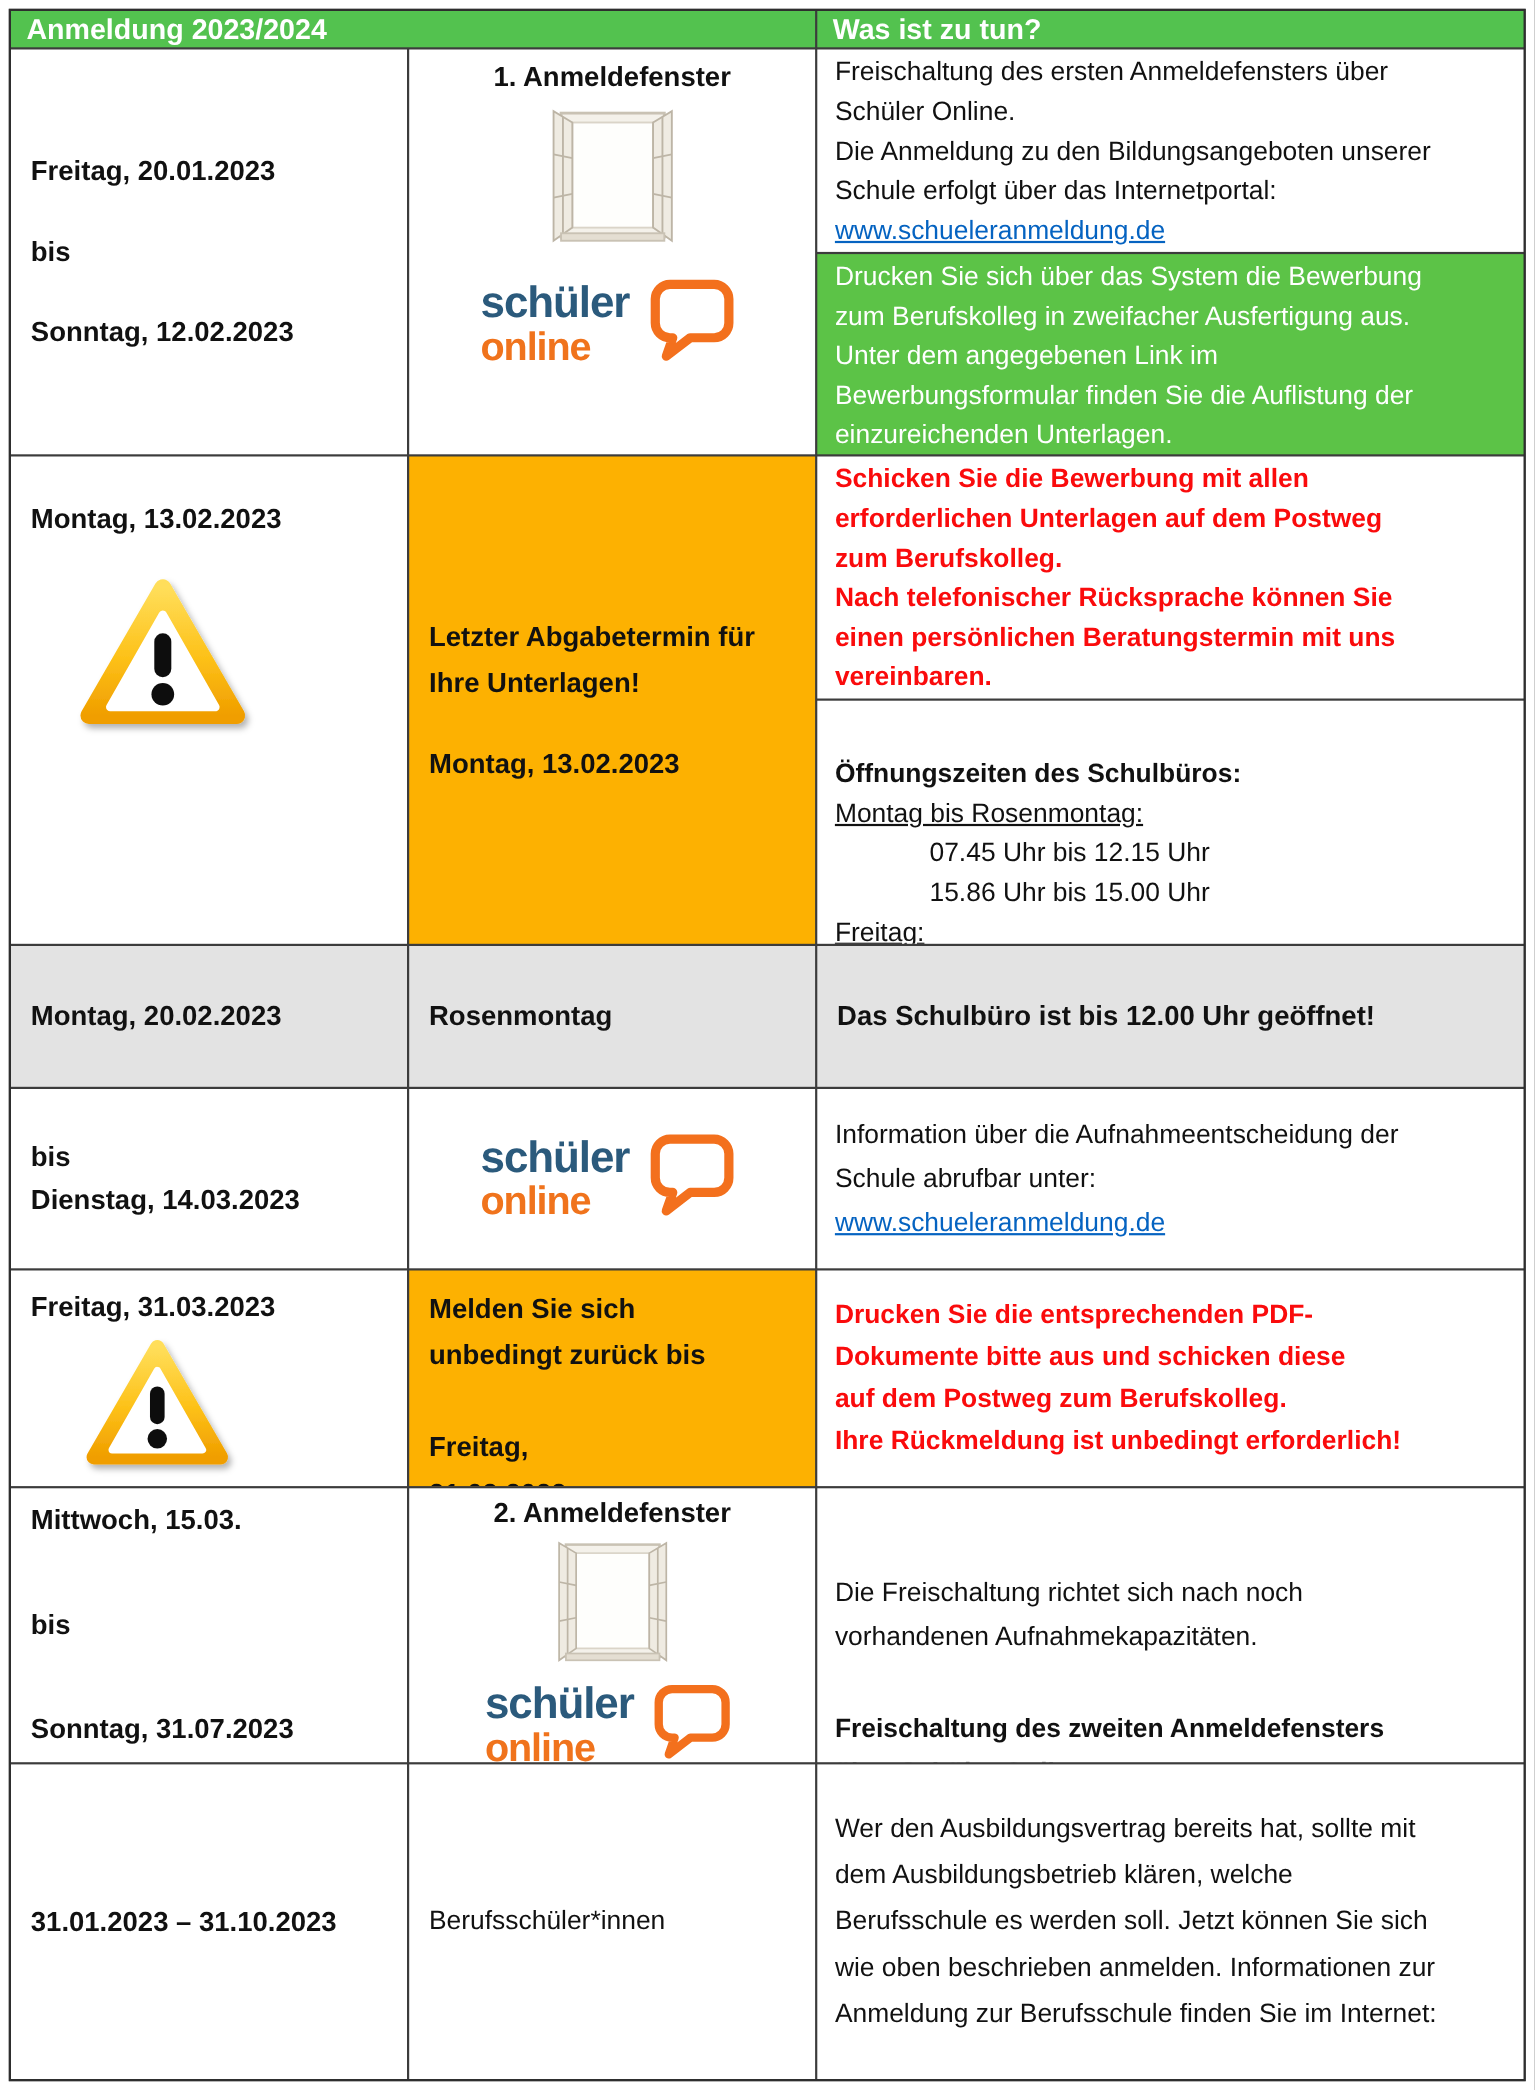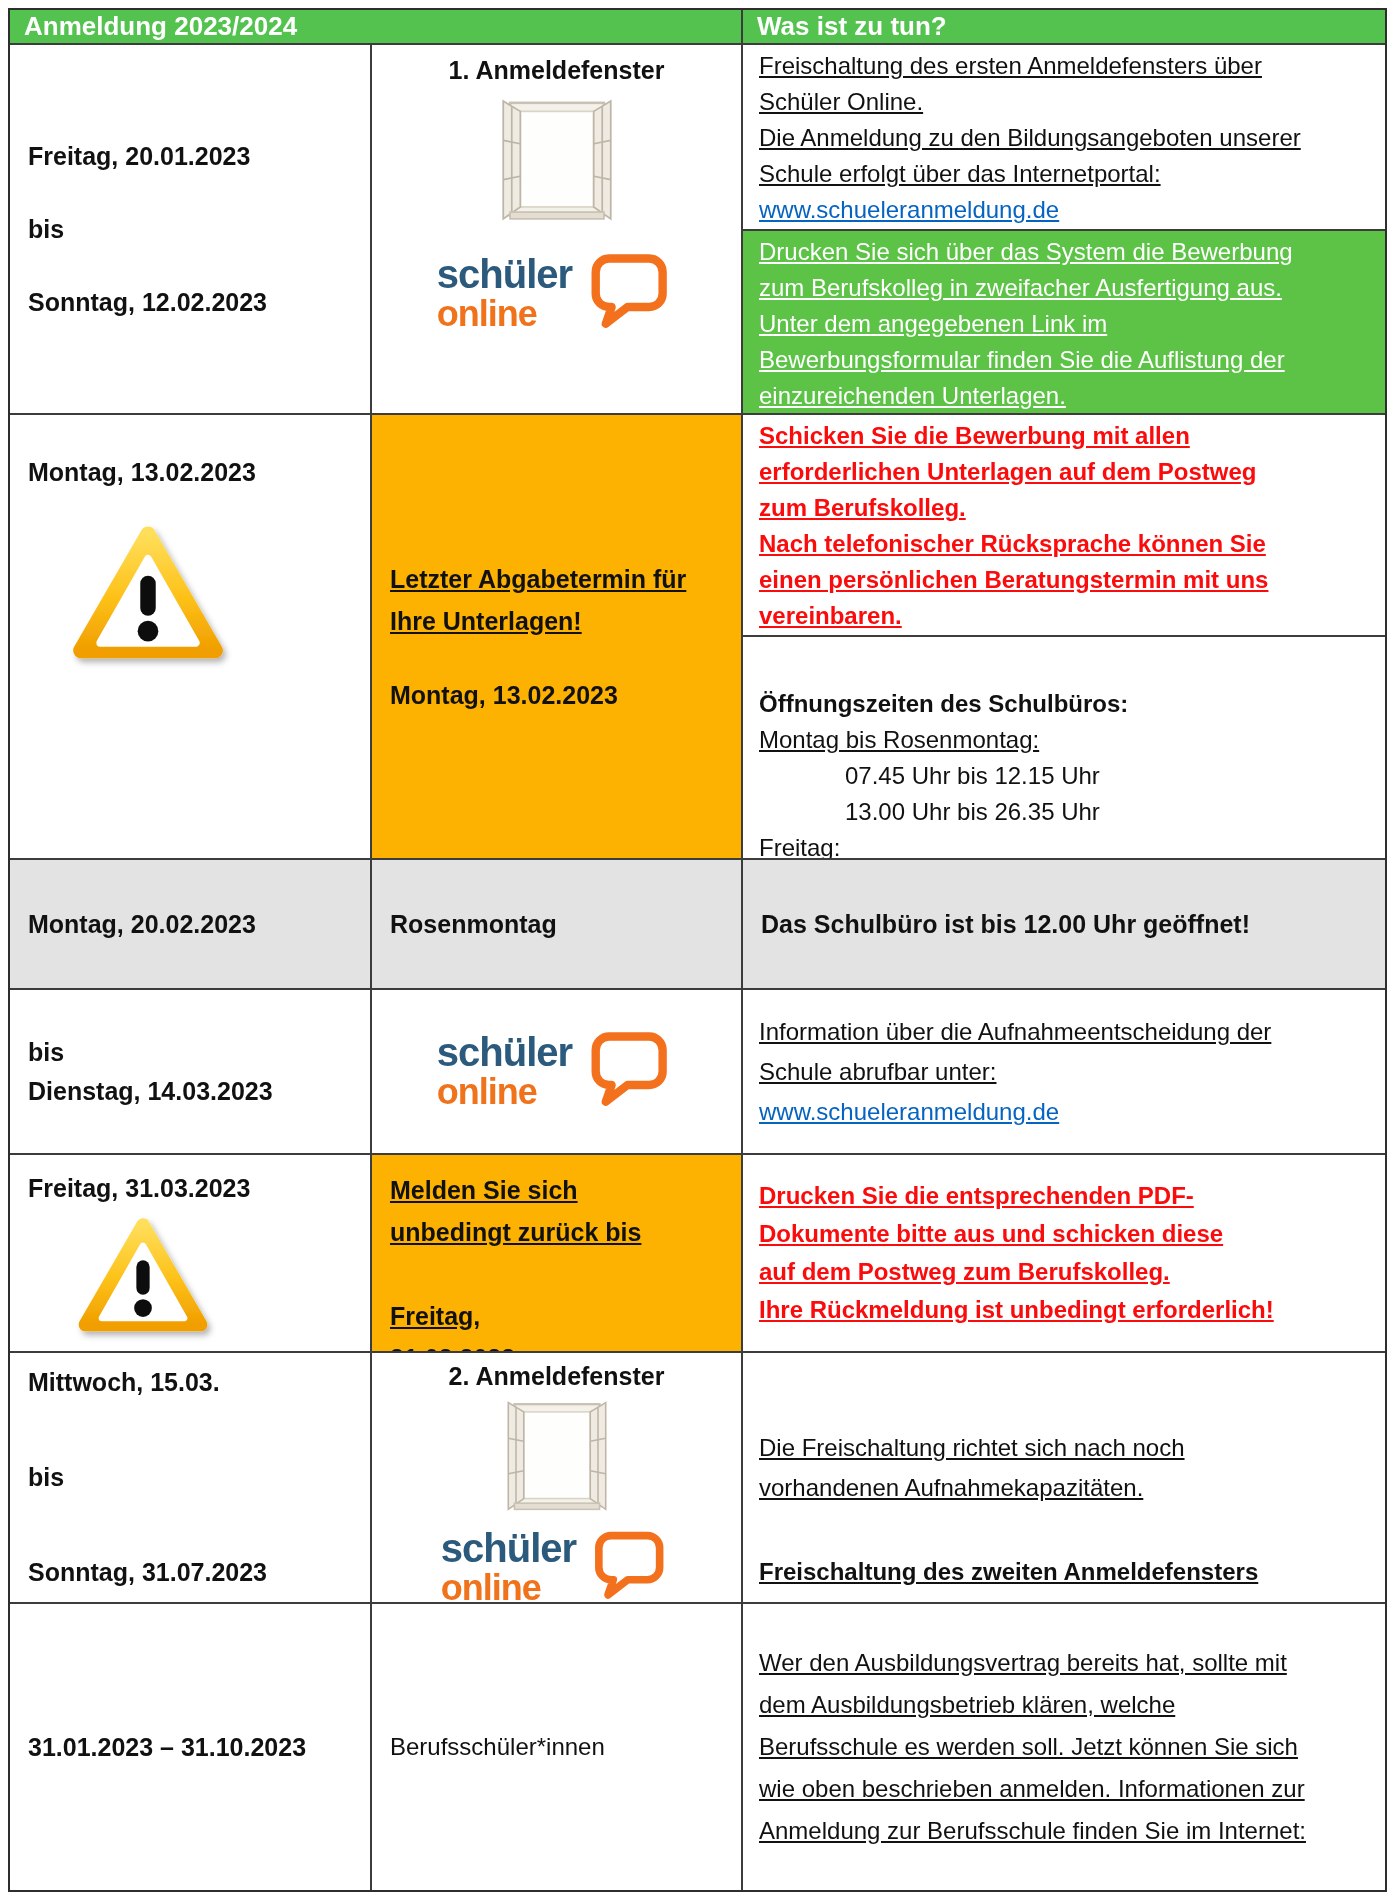--- a/index.html
+++ b/index.html
@@ -11,21 +11,21 @@
     grid-template-columns:360px 369px 1fr;
     grid-template-rows:33px 184px 182px 220px 221px 128px 163px 196px 249px 1fr;
     gap:2px;
   }
   .cell{background:#fff;box-sizing:border-box;overflow:hidden;}
   .green{background:var(--header-green,#53c24f);color:#fff;}
   .greennote{background:var(--note-green,#5cc347);color:#fff;}
   .orange{background:var(--accent-orange,#fdb101);}
   .gray{background:var(--row-gray,#e3e3e3);}
   .b{font-weight:bold;margin-top:44px;}
-  .pre{white-space:pre-line;text-decoration:underline;}
+  .pre{white-space:pre-line;}
   .t24t{font-size:24px;line-height:36px;}
   .d25{font-size:25px;line-height:31px;font-weight:bold;}
   .red{color:var(--alert-red,#f00);font-weight:bold;}
   a.lnk{color:var(--link-blue,#0563c1);text-decoration:underline;}
   .und{text-decoration:underline;}
   .ind{padding-left:86px;}
   
   .hcell{display:flex;align-items:center;padding-left:14px;font-size:26px;font-weight:bold;}
   
   .padL{padding-left:18px;}
@@ -138,21 +138,21 @@
 zum Berufskolleg.
 Nach telefonischer Rücksprache können Sie
 einen persönlichen Beratungstermin mit uns
 vereinbaren.</div>
   </div>
 
   <div class="cell" style="grid-column:3;grid-row:5;padding:5px 16px">
     <div class="t24t b">Öffnungszeiten des Schulbüros:</div>
     <div class="t24t und">Montag bis Rosenmontag:</div>
     <div class="t24t ind">07.45 Uhr bis 12.15 Uhr</div>
-    <div class="t24t ind">13.00 Uhr bis 26.35 Uhr</div>
+    <div class="t24t ind">15.86 Uhr bis 15.00 Uhr</div>
     <div class="t24t und">Freitag:</div>
     <div class="t24t ind">07.45 Uhr bis 12.30 Uhr</div>
   </div>
 
   <div class="cell gray vcenter padL" style="grid-column:1;grid-row:6">
     <div class="d25">Montag, 20.02.2023</div>
   </div>
   <div class="cell gray vcenter padL" style="grid-column:2;grid-row:6">
     <div class="d25">Rosenmontag</div>
   </div>

